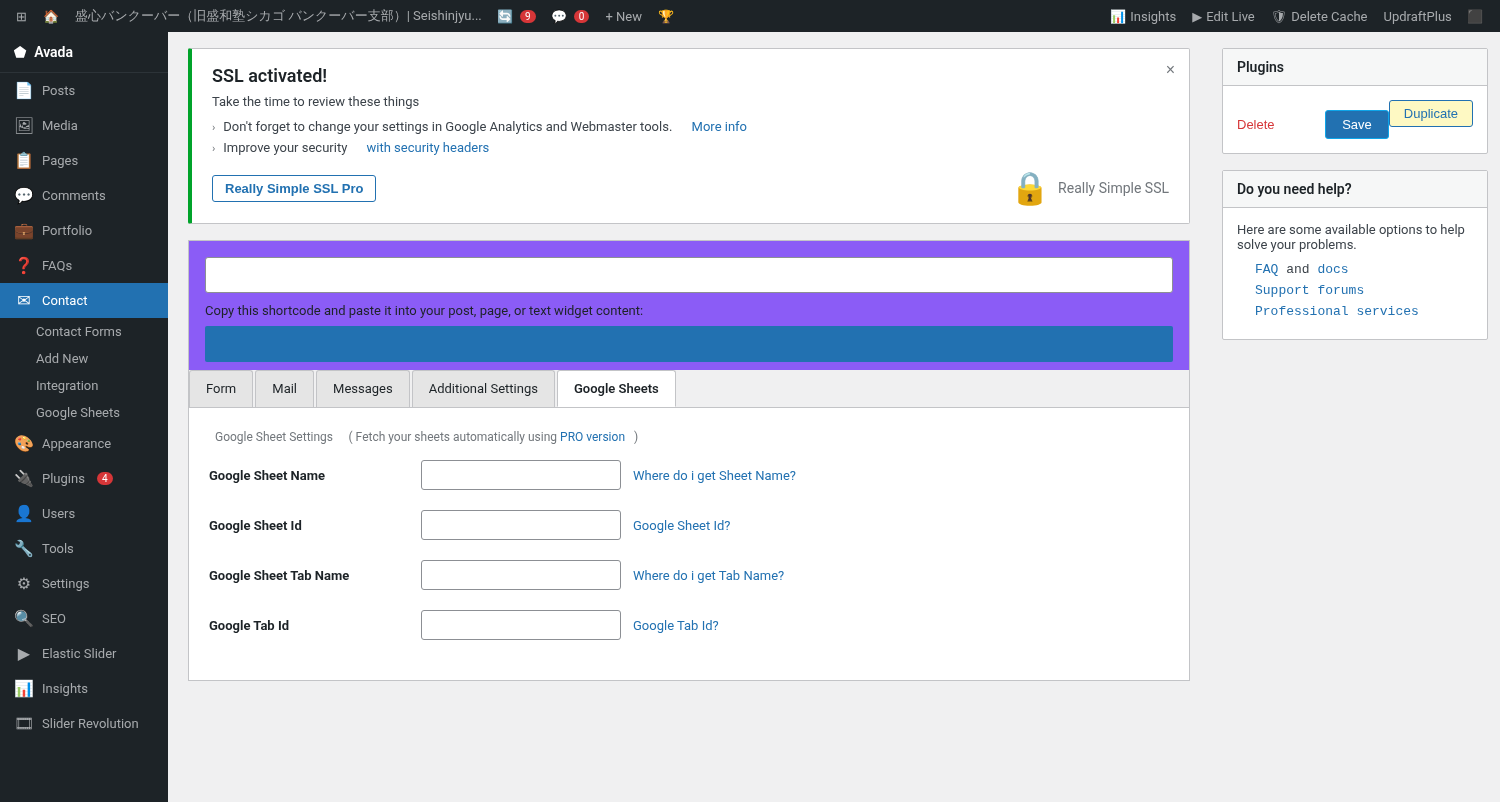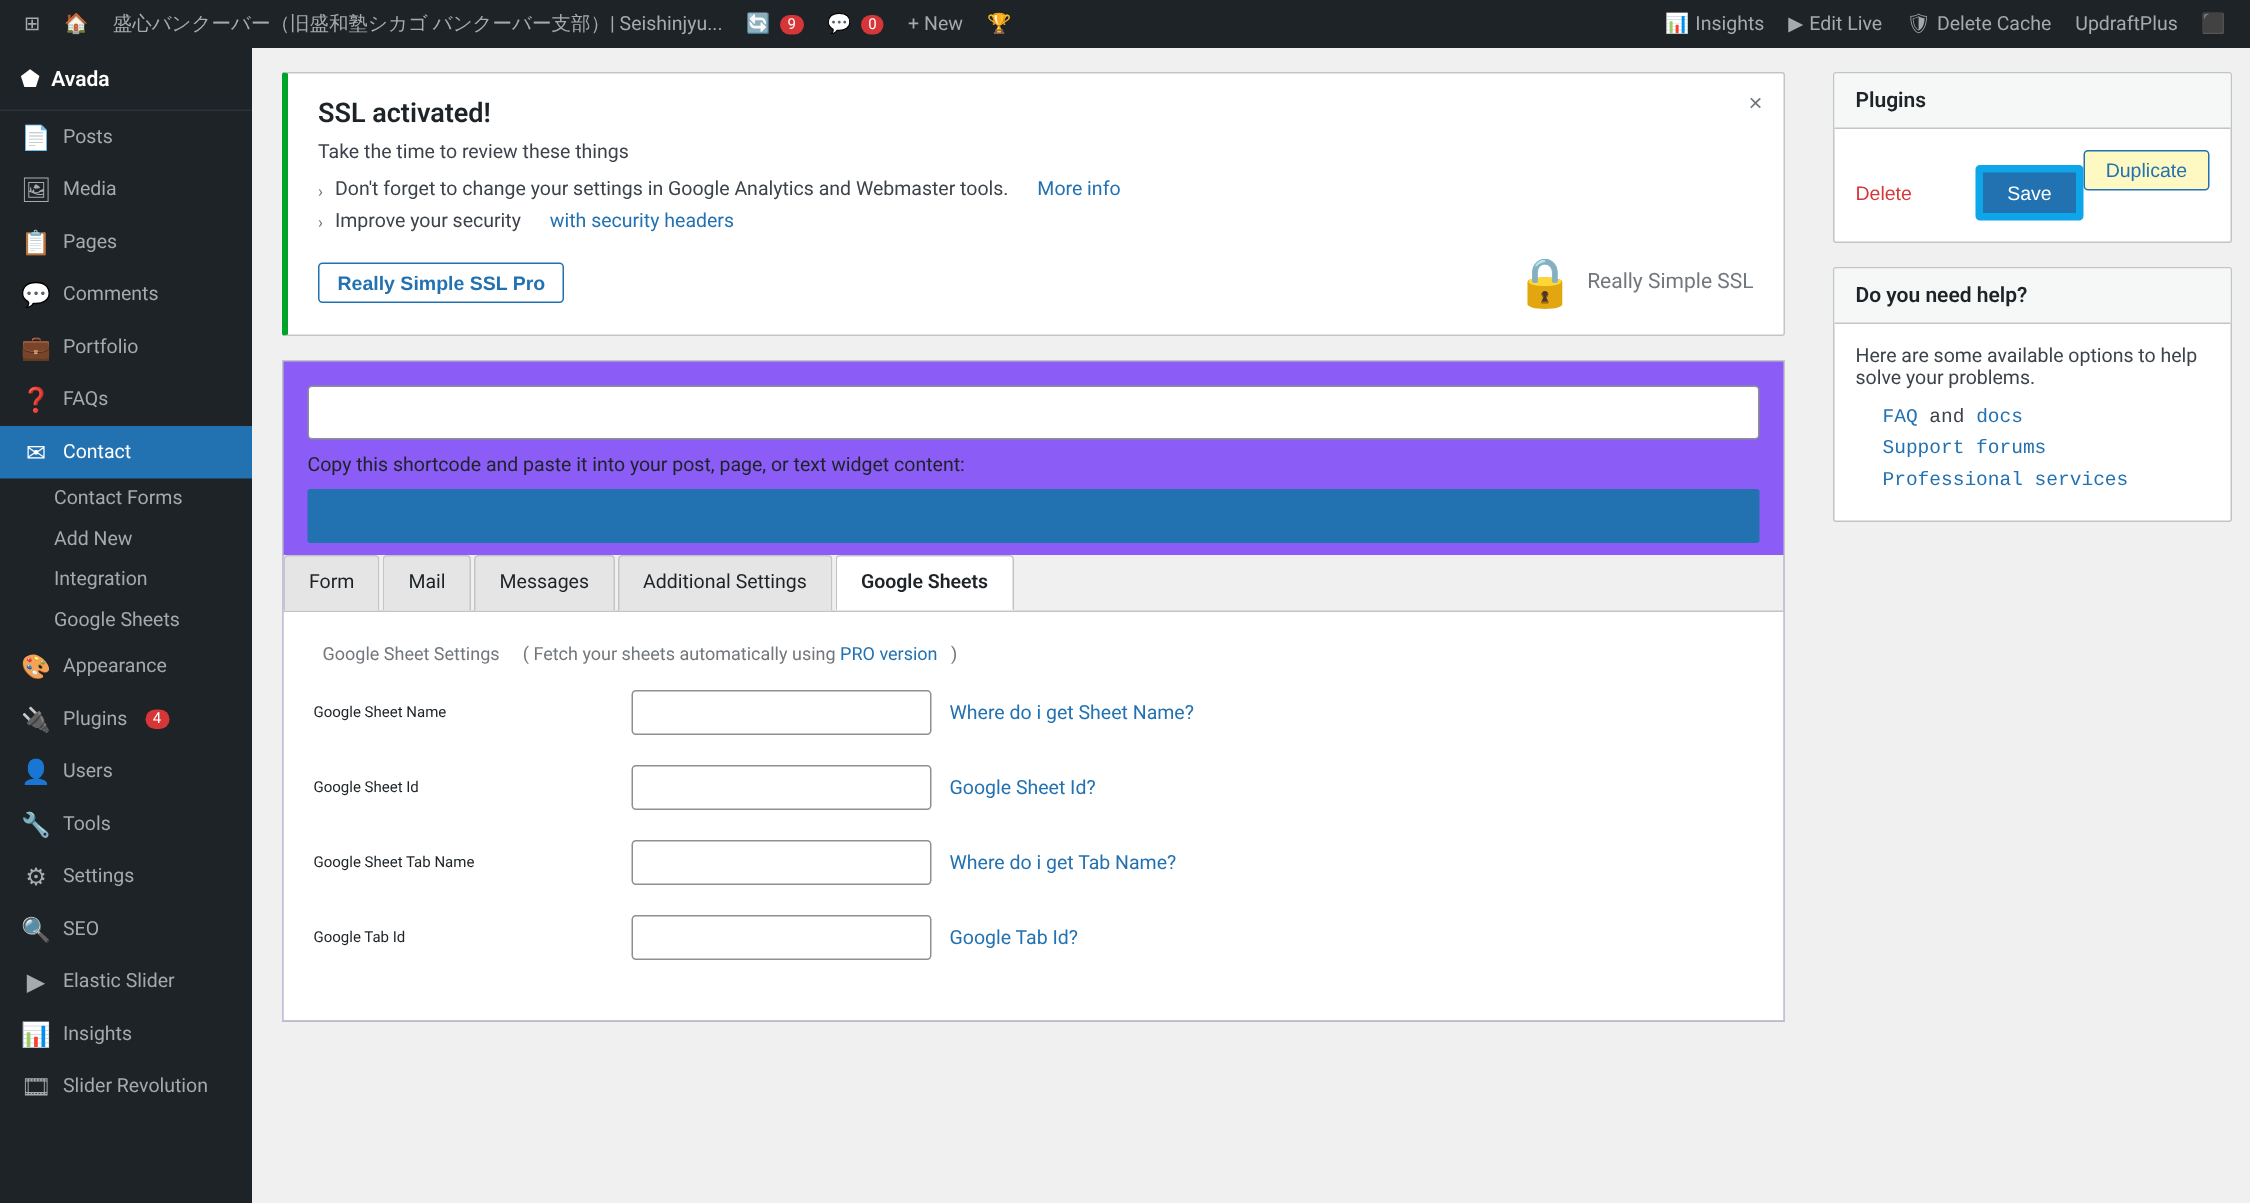--- a/index.html
+++ b/index.html
@@ -217,22 +217,22 @@
     }
     .gs-title span { color: #72777c; font-size: 12px; font-weight: normal; margin-left: 6px; }
     .gs-field-row {
       display: flex;
       align-items: center;
       margin-bottom: 20px;
       gap: 12px;
     }
     .gs-field-label {
       width: 200px;
-      font-size: 10px;
-      font-weight: 400;
+      font-size: 13px;
+      font-weight: 700;
       color: #1d2327;
       flex-shrink: 0;
     }
     .gs-input {
       width: 200px;
       height: 30px;
       border: 1px solid #8c8f94;
       border-radius: 3px;
       padding: 4px 8px;
       font-size: 13px;
@@ -269,21 +269,21 @@
       background: #fef9c3;
       padding: 5px 14px;
       cursor: pointer;
       border-radius: 3px;
       font-size: 13px;
       float: right;
     }
     .btn-save {
       background: #2271b1;
       color: #fff;
-      border: 5px solid #0ea5e9;
+      border: 1px solid #0ea5e9;
       padding: 6px 16px;
       cursor: pointer;
       border-radius: 3px;
       font-size: 13px;
       float: right;
     }
     .btn-delete {
       background: none;
       border: none;
       color: #d63638;

